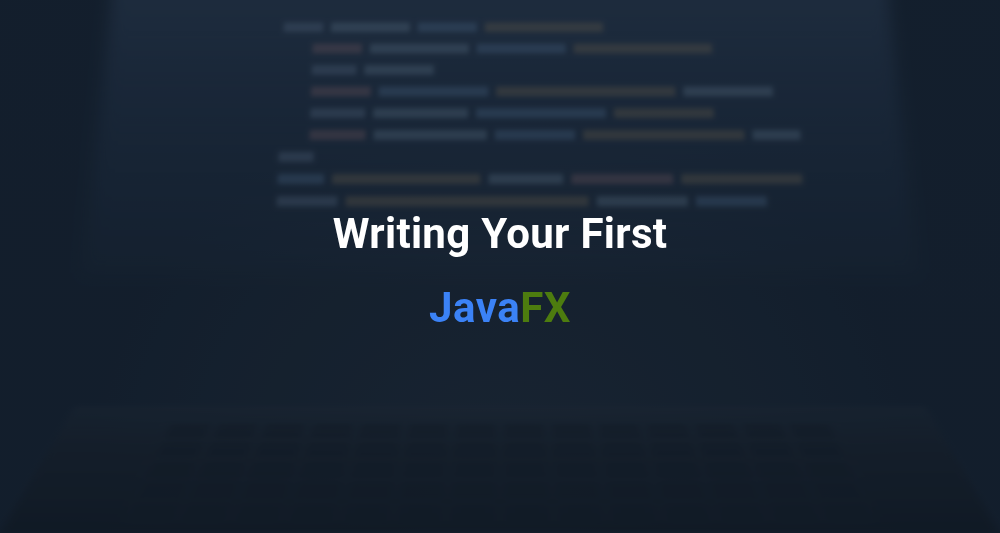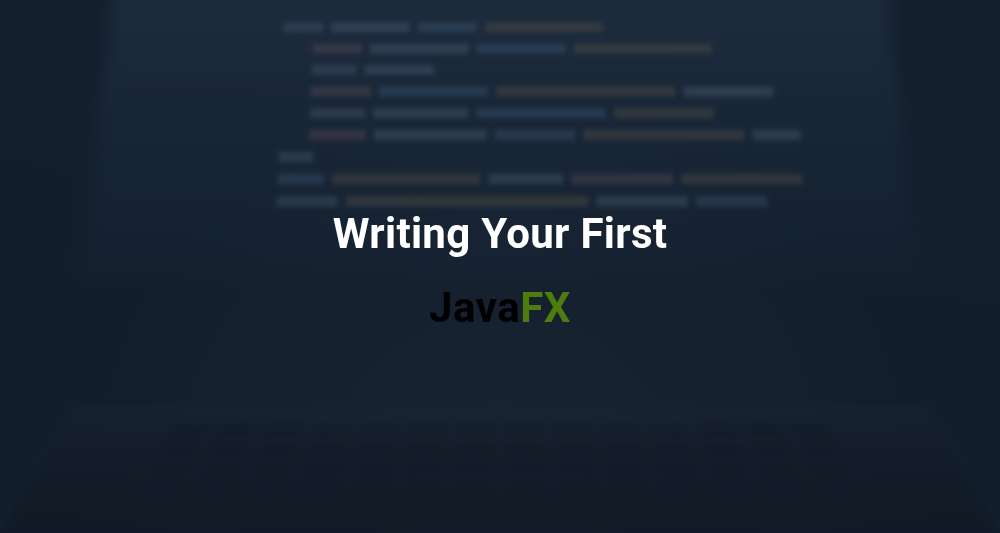--- a/index.html
+++ b/index.html
@@ -138,21 +138,21 @@
     }
     
     .brand-line {
       margin-top: 18px;
       font-size: 42px;
       font-weight: 700;
       letter-spacing: 0.5px;
     }
     
     .brand-java {
-      color: #000000;
+      color: #3b82f6;
     }
     
     .brand-fx {
       color: #4d7c0f;
     }
   </style>
 </head>
 <body>
 
 <div class="background">

